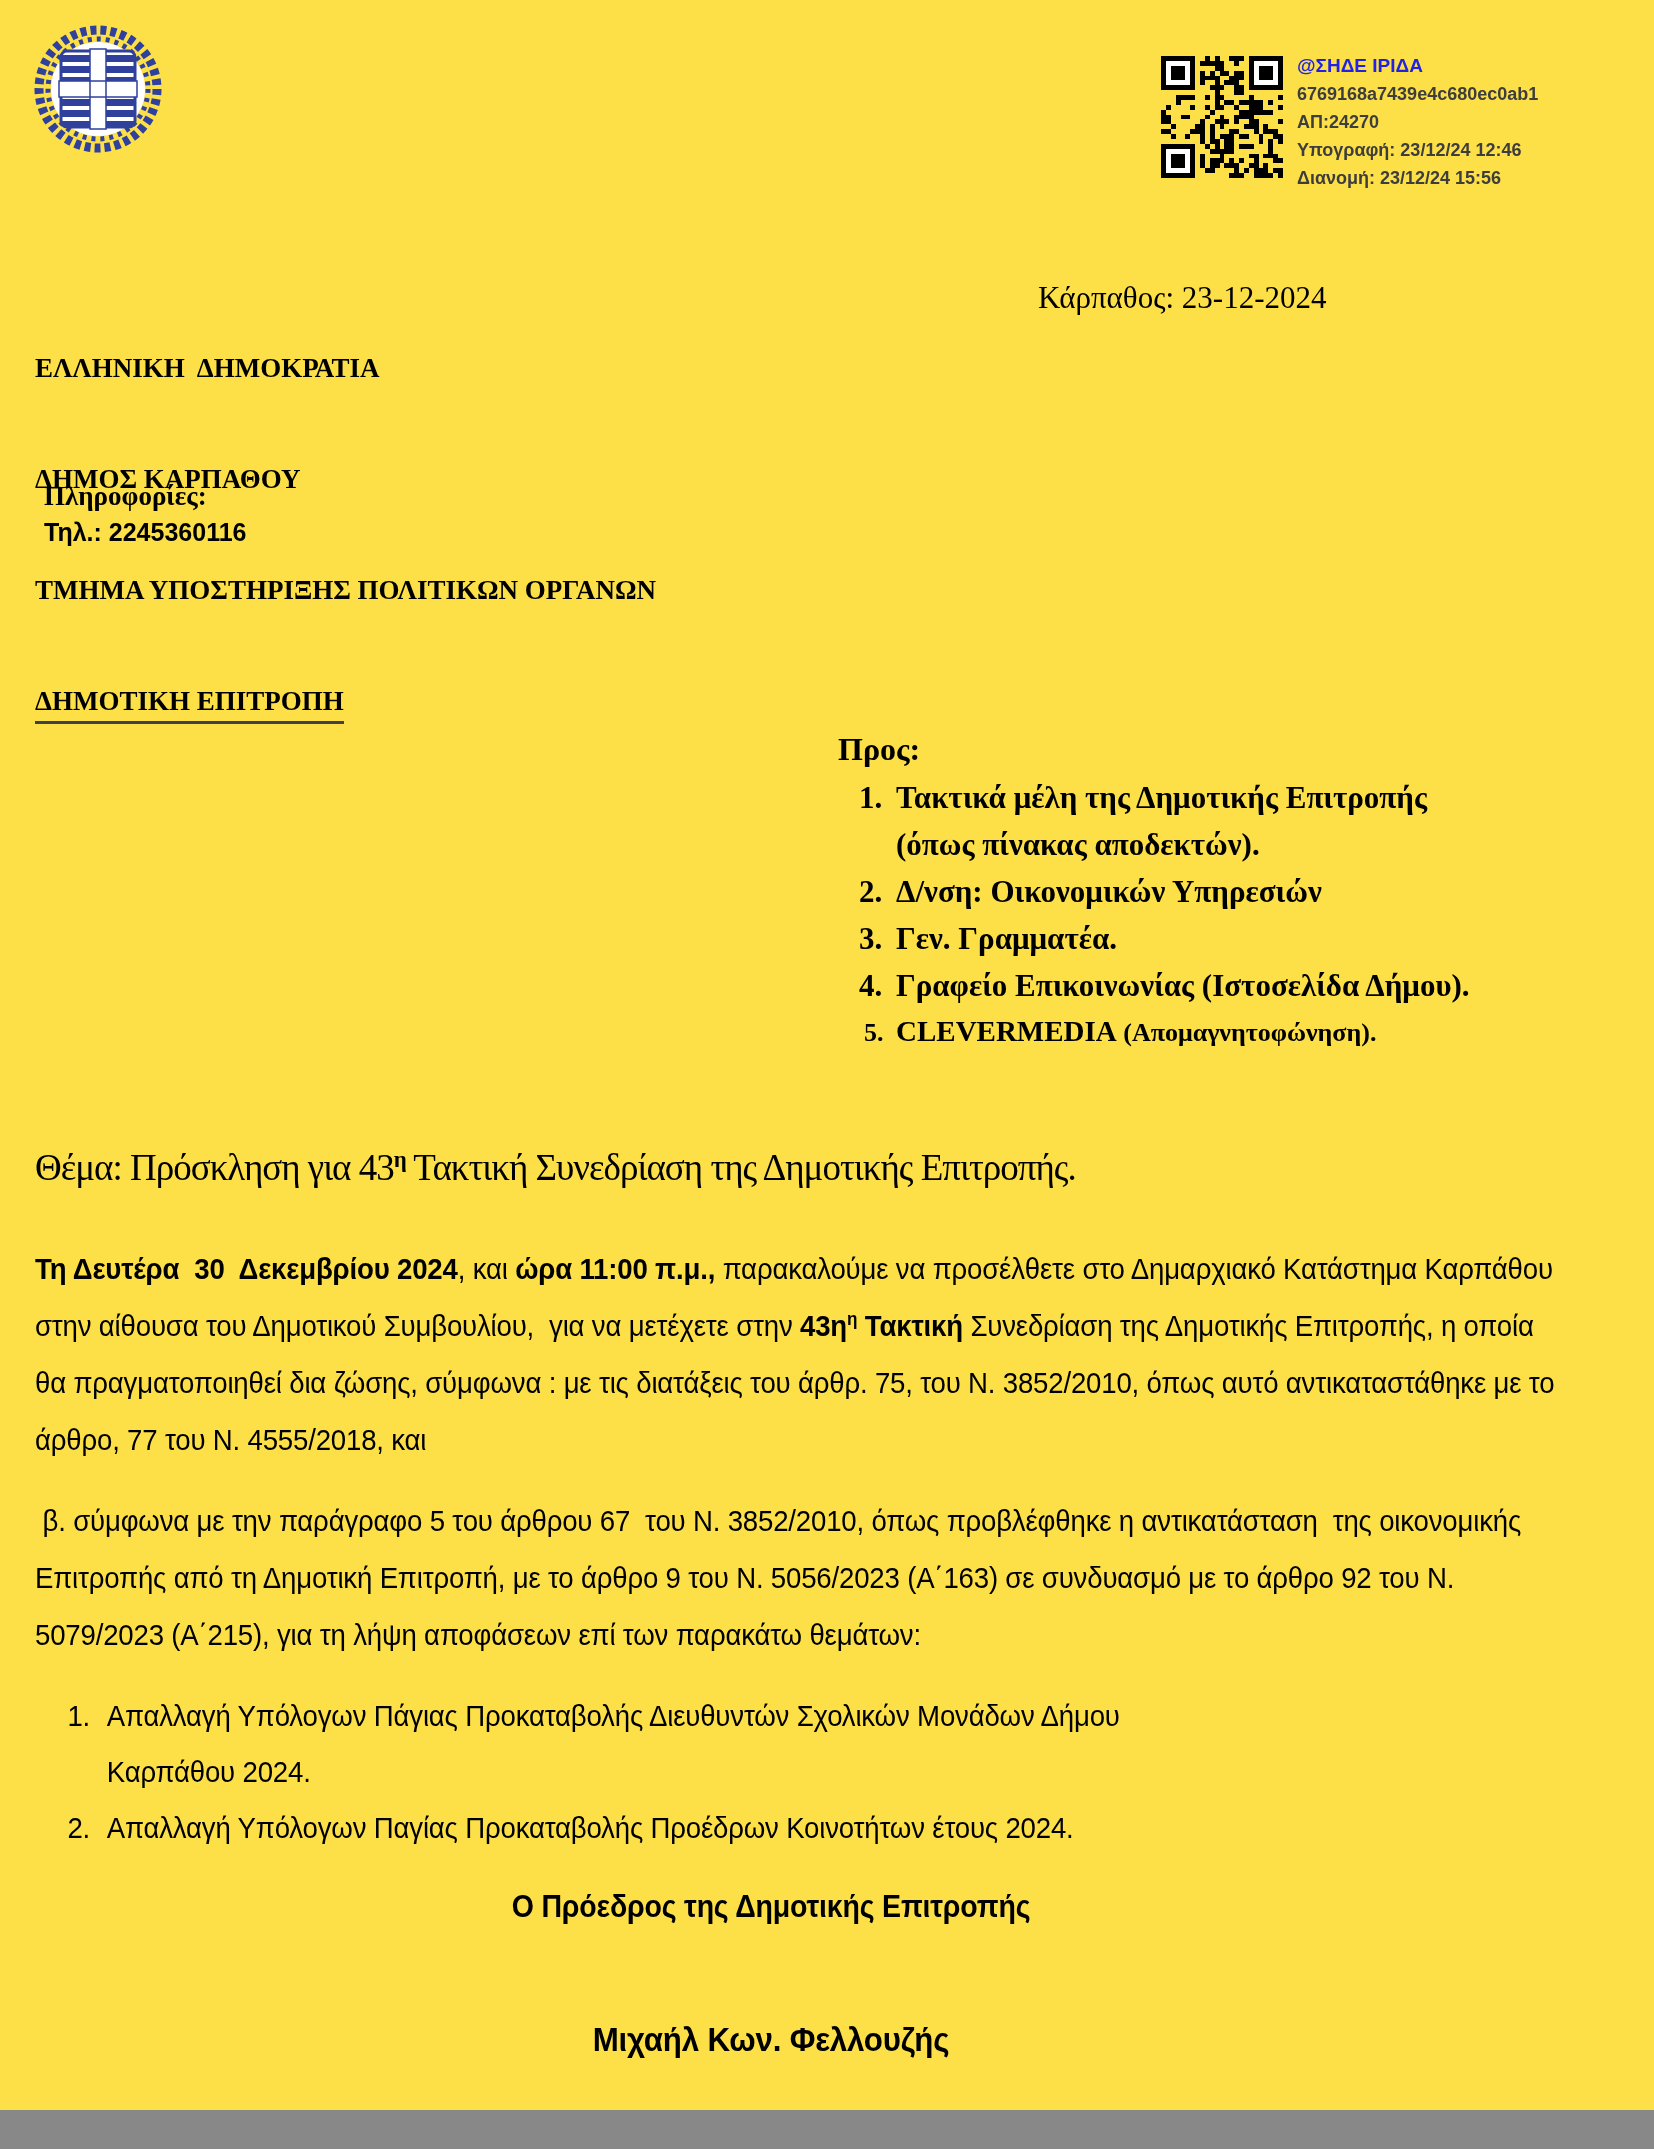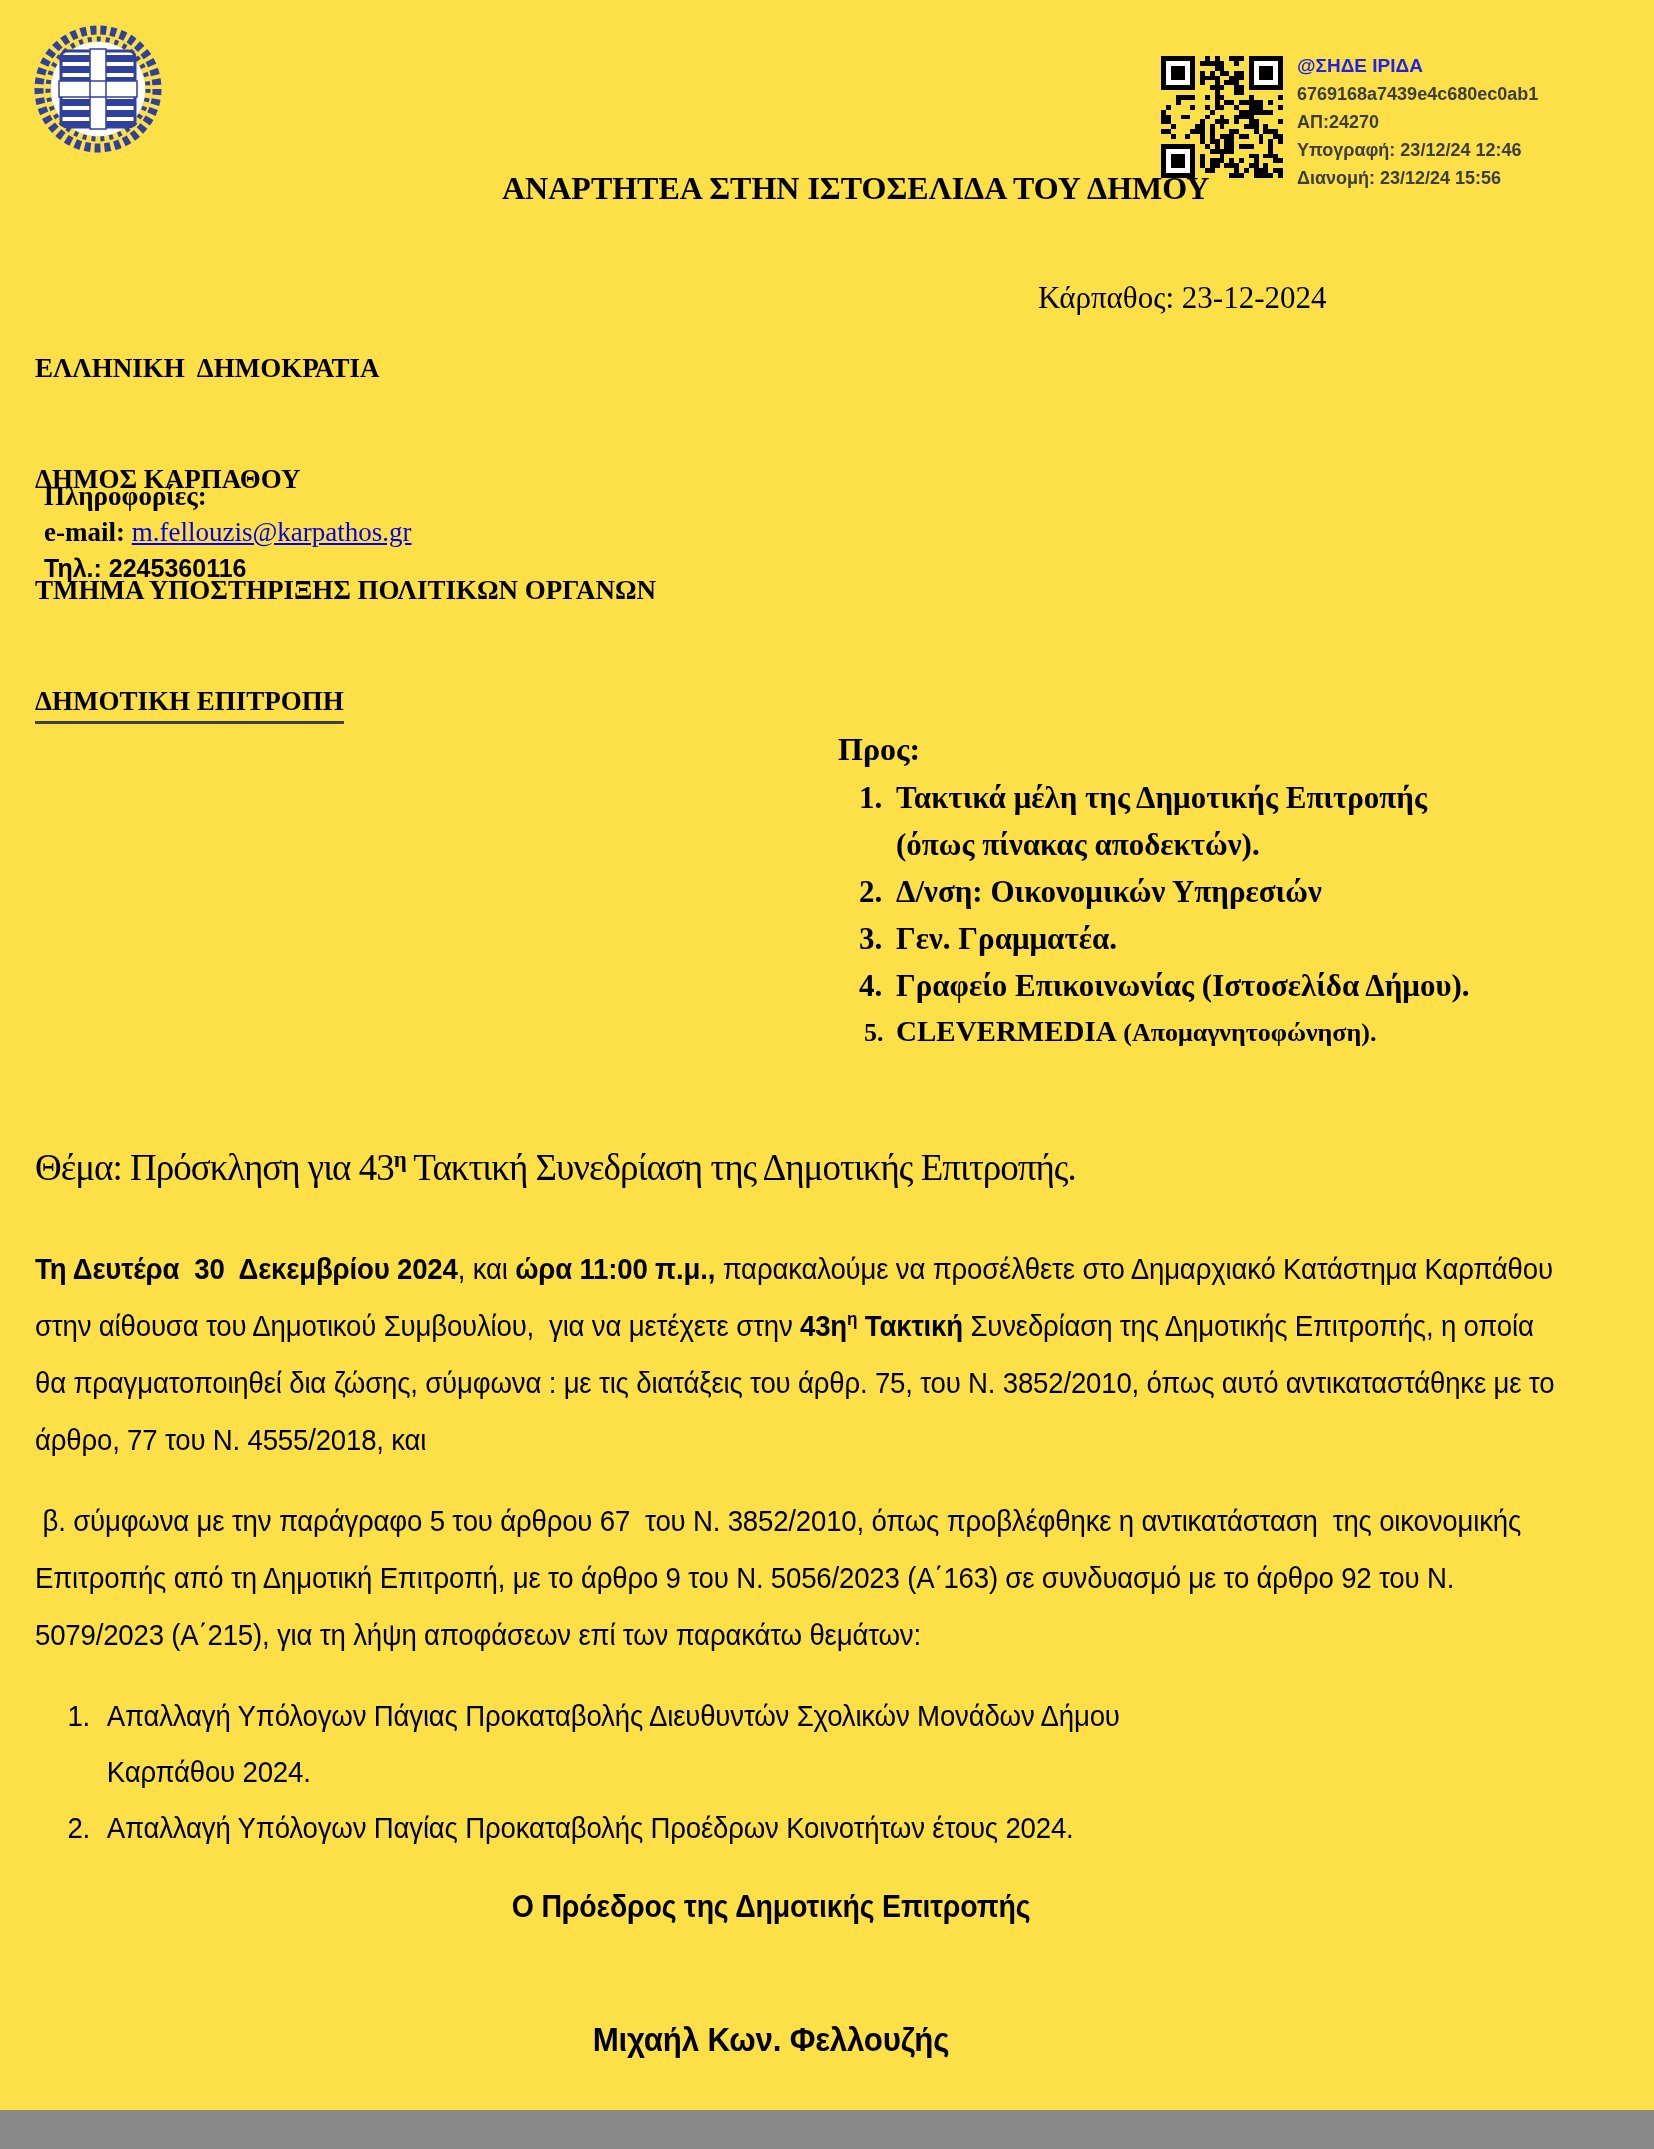--- a/index.html
+++ b/index.html
@@ -285,34 +285,32 @@
       </svg>
     <div class="qr-meta">
       <div class="iris">@ΣΗΔΕ ΙΡΙΔΑ</div>
       <div>6769168a7439e4c680ec0ab1</div>
       <div>ΑΠ:24270</div>
       <div>Υπογραφή: 23/12/24 12:46</div>
       <div>Διανομή: 23/12/24 15:56</div>
     </div>
   </div>
 
-  <div class="publish-notice">ΑΝΑΡΤΗΤΕΑ ΣΤΗΝ ΙΣΤΟΣΕΛΙΔΑ ΤΟΥ ΔΗΜΟΥ</div>
 
   <div class="agency">
     <div>ΕΛΛΗΝΙΚΗ  ΔΗΜΟΚΡΑΤΙΑ</div>
     <div>ΔΗΜΟΣ ΚΑΡΠΑΘΟΥ</div>
     <div>ΤΜΗΜΑ ΥΠΟΣΤΗΡΙΞΗΣ ΠΟΛΙΤΙΚΩΝ ΟΡΓΑΝΩΝ</div>
     <div><span class="underlined">ΔΗΜΟΤΙΚΗ ΕΠΙΤΡΟΠΗ</span></div>
   </div>
 
   <div class="place-date">Κάρπαθος: 23-12-2024</div>
 
   <div class="contact">
     <div>Πληροφορίες:</div>
-    <div><span>e-mail: </span><a href="#">m.fellouzis@karpathos.gr</a></div>
     <div class="phone">Τηλ.: 2245360116</div>
   </div>
 
   <div class="recipients">
     <div class="recipients-label">Προς:</div>
     <ol>
       <li>Τακτικά μέλη της Δημοτικής Επιτροπής (όπως πίνακας αποδεκτών).</li>
       <li>Δ/νση: Οικονομικών Υπηρεσιών</li>
       <li>Γεν. Γραμματέα.</li>
       <li>Γραφείο Επικοινωνίας (Ιστοσελίδα Δήμου).</li>

